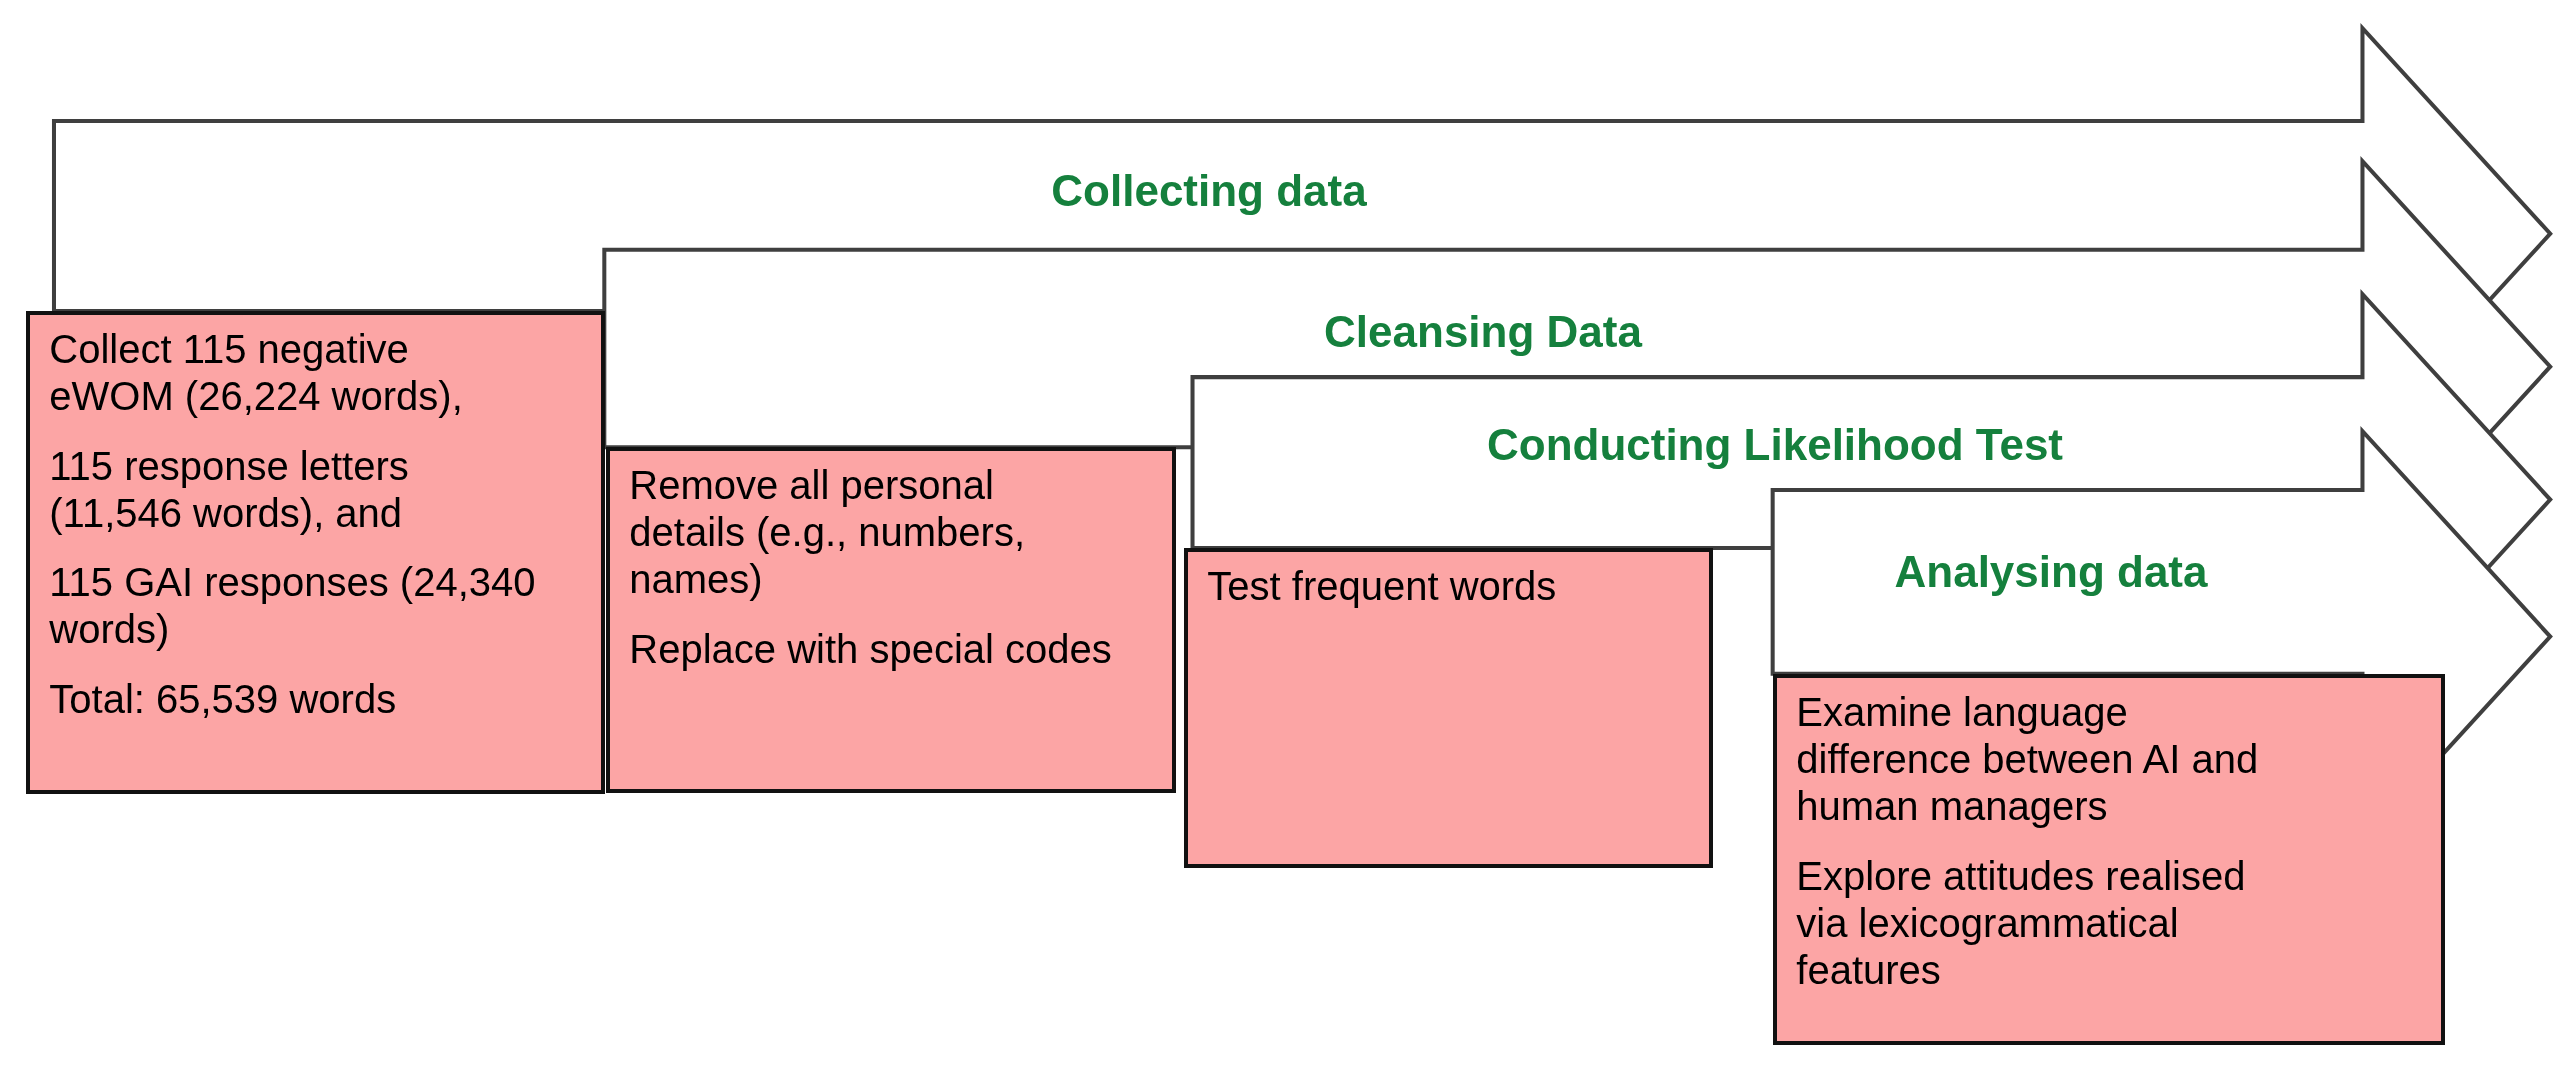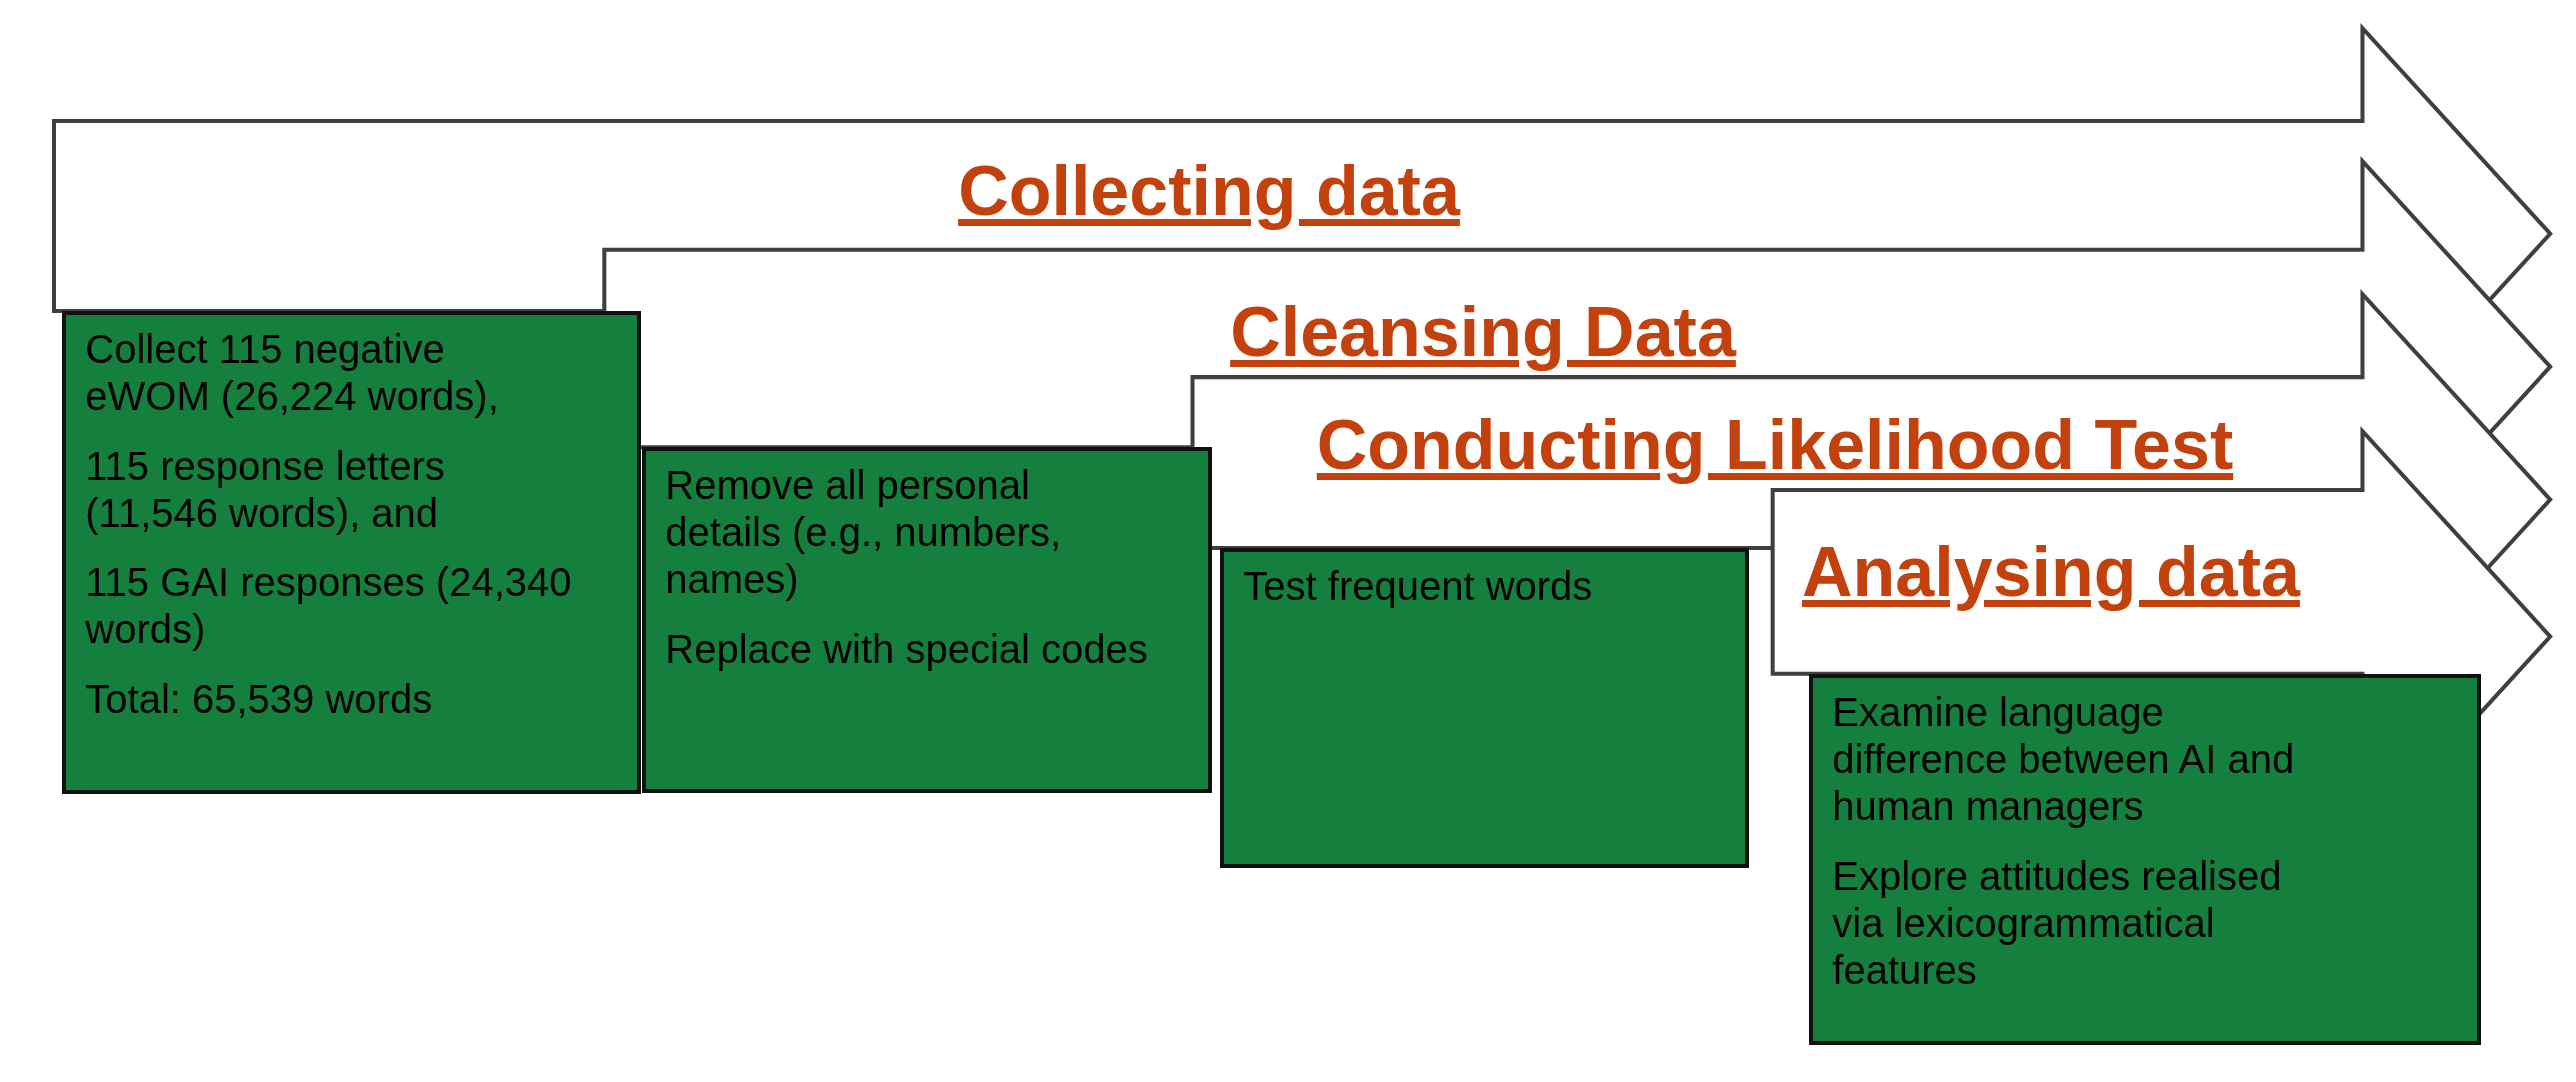--- a/index.html
+++ b/index.html
@@ -19,35 +19,33 @@
   }
   .arrow-layer {
     position: absolute;
     left: 0; top: 0;
     width: 2576px;
     height: 1083px;
   }
   .stage-title {
     position: absolute;
     transform: translate(-50%, -50%);
-    font-size: 70px;
+    font-size: 44px;
     font-weight: 700;
-    color: #c2410c;
+    color: #15803d;
     white-space: nowrap;
     letter-spacing: 0px;
-    text-decoration: underline;
   }
   .detail-box {
     position: absolute;
     box-sizing: border-box;
-    background: #15803d;
+    background: #fca5a5;
     border: 4.8px solid #111111;
     padding: 11.3px 19.3px;
     color: #000000;
-    margin-left: 36px;
   }
   .para {
     font-size: 40px;
     line-height: 47px;
     white-space: pre-line;
     margin: 0 0 22.6px 0;
   }
   .para:last-child { margin-bottom: 0; }
   .t1 { left: 1209px; top: 191px; }
   .t2 { left: 1483px; top: 332px; }

